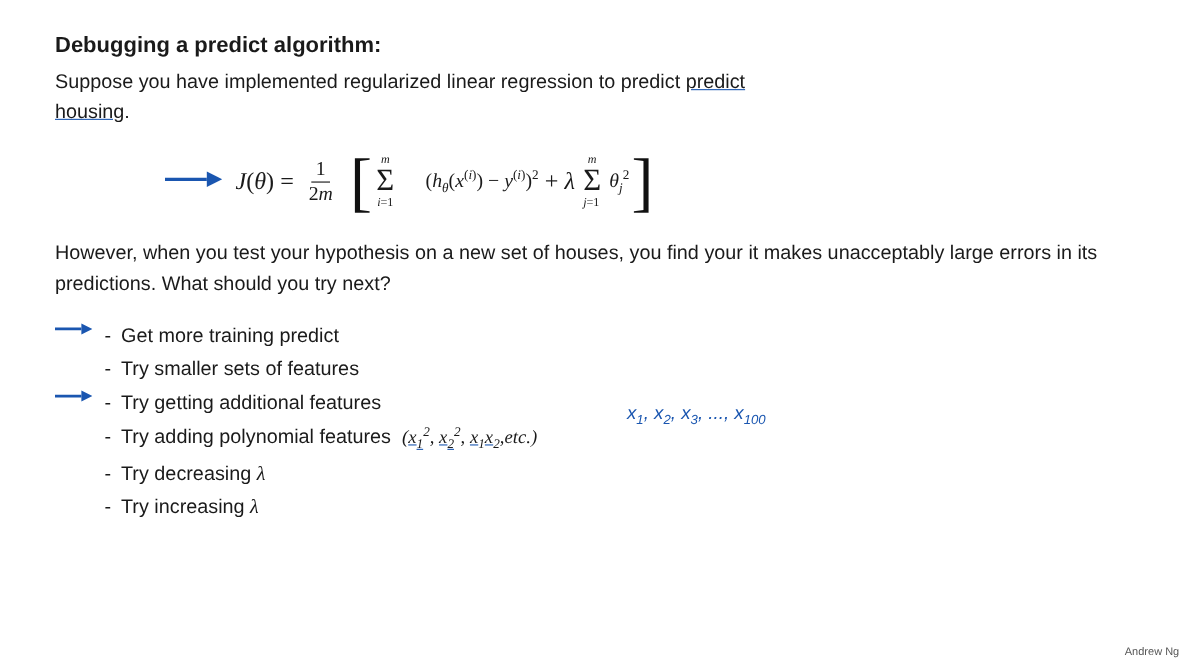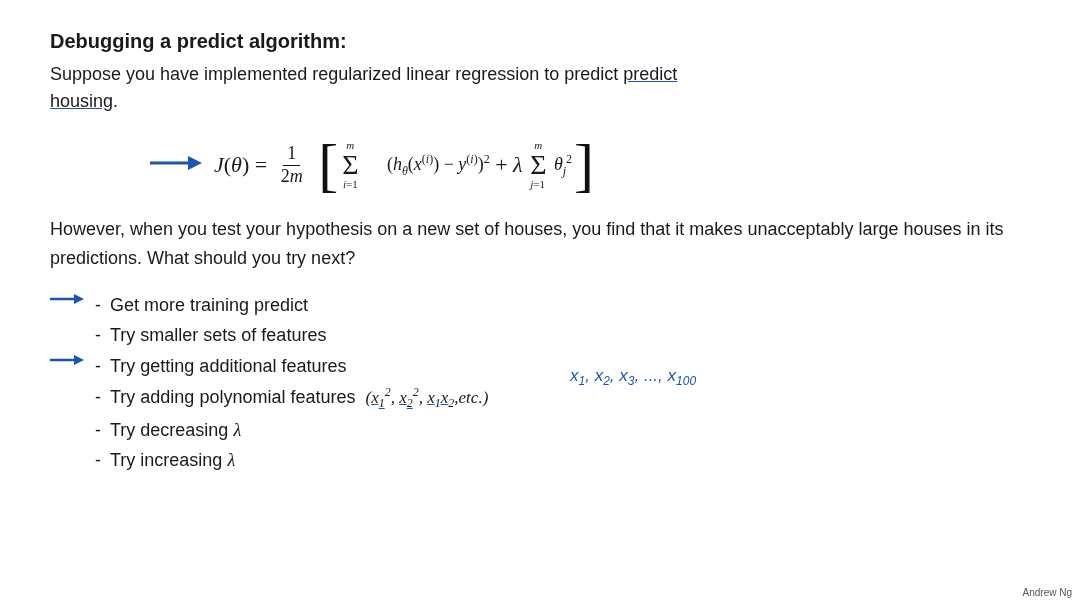--- a/index.html
+++ b/index.html
@@ -195,21 +195,21 @@
       </span>
       &nbsp;
       <span style="font-size:18px;">
         <span style="font-style:italic;">θ</span><sub style="font-style:italic;">j</sub><sup>2</sup>
       </span>
       
       <span class="big-bracket">]</span>
     </span>
   </div>
 
-  <div class="hypothesis-text">However, when you test your hypothesis on a new set of houses, you find that it makes unacceptably large houses in its predictions. What should you try next?</div>
+  <div class="hypothesis-text">However, when you test your hypothesis on a new set of houses, you find your it makes unacceptably large errors in its predictions. What should you try next?</div>
 
   <div class="list-section">
 
     <div class="list-item" style="padding-left: 0;">
       <span style="width:36px; display:inline-flex; align-items:center; flex-shrink:0;">
         <svg width="34" height="16" viewBox="0 0 34 16" fill="none">
           <line x1="0" y1="8" x2="24" y2="8" stroke="#1a56b0" stroke-width="2.5"></line>
           <polygon points="24,3 34,8 24,13" fill="#1a56b0"></polygon>
         </svg>
       </span>

